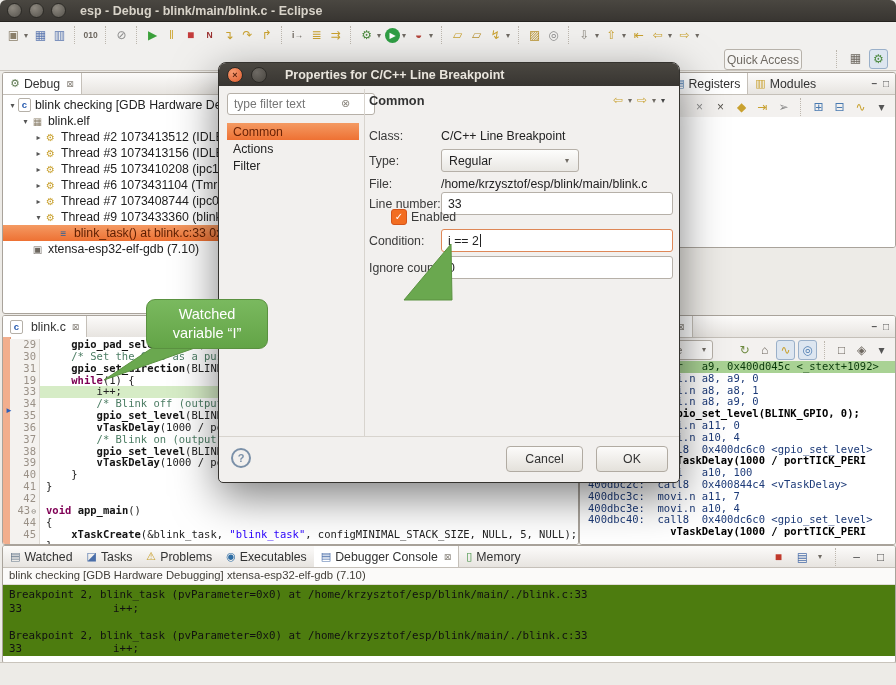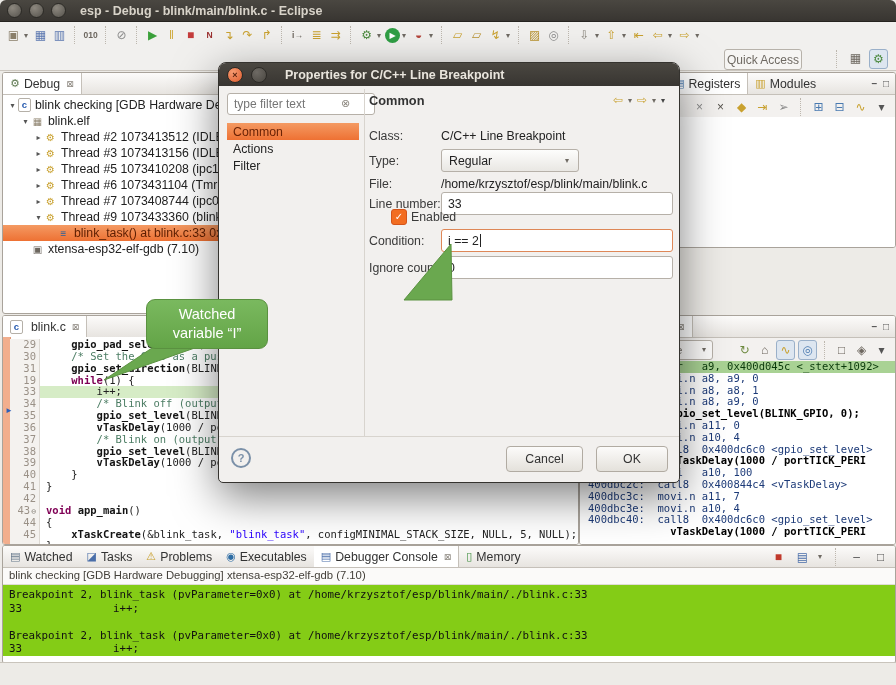--- a/index.html
+++ b/index.html
@@ -78,21 +78,21 @@
   .dline.hl{background:#a9d294;color:#0b3a0b}
   .dcombo{height:18px;width:118px;border:1px solid #b6b0a8;border-radius:3px;background:#fbfaf9;
     display:flex;align-items:center;justify-content:space-between;font-size:11px;color:#6f6a63;
     padding:0 4px;overflow:hidden;white-space:nowrap}
   
   .cstatus{height:15px;background:#fbfaf9;border-bottom:1px solid #e0dcd6;
     font-size:11.3px;color:#44403a;padding:1px 16px 0 6px}
   .cline{height:13.5px;line-height:13.5px;white-space:pre;
     font-family:"DejaVu Sans Mono","Liberation Mono",monospace;font-size:10.8px;
     color:#111;padding-left:6px}
-  #console-lines{padding-top:3px;background:#84cc16}
+  #console-lines{padding-top:3px;background:#4d7c0f}
   .ctabs-right{margin-left:auto;display:flex;align-items:center;gap:7px;padding-right:6px;font-size:11px}
   
   #dialog{position:absolute;left:218px;top:62px;width:460px;height:419px;z-index:10;
     background:#f2f0ee;border:1px solid #35332f;border-radius:8px 8px 5px 5px;
     box-shadow:0 14px 44px rgba(0,0,0,.5)}
   .dtitle{height:23px;background:linear-gradient(#4a4741,#383531);border-radius:7px 7px 0 0;
     display:flex;align-items:center;color:#e9e5dd;font-weight:bold;font-size:12.5px}
   .dbtn{width:14px;height:14px;border-radius:50%;margin-left:8px;font-size:9px;color:#5a2410;
     display:flex;align-items:center;justify-content:center;border:1px solid #2c2a26}
   .dbtn.close{background:radial-gradient(circle at 35% 30%,#f79c72,#dd5b2d)}

